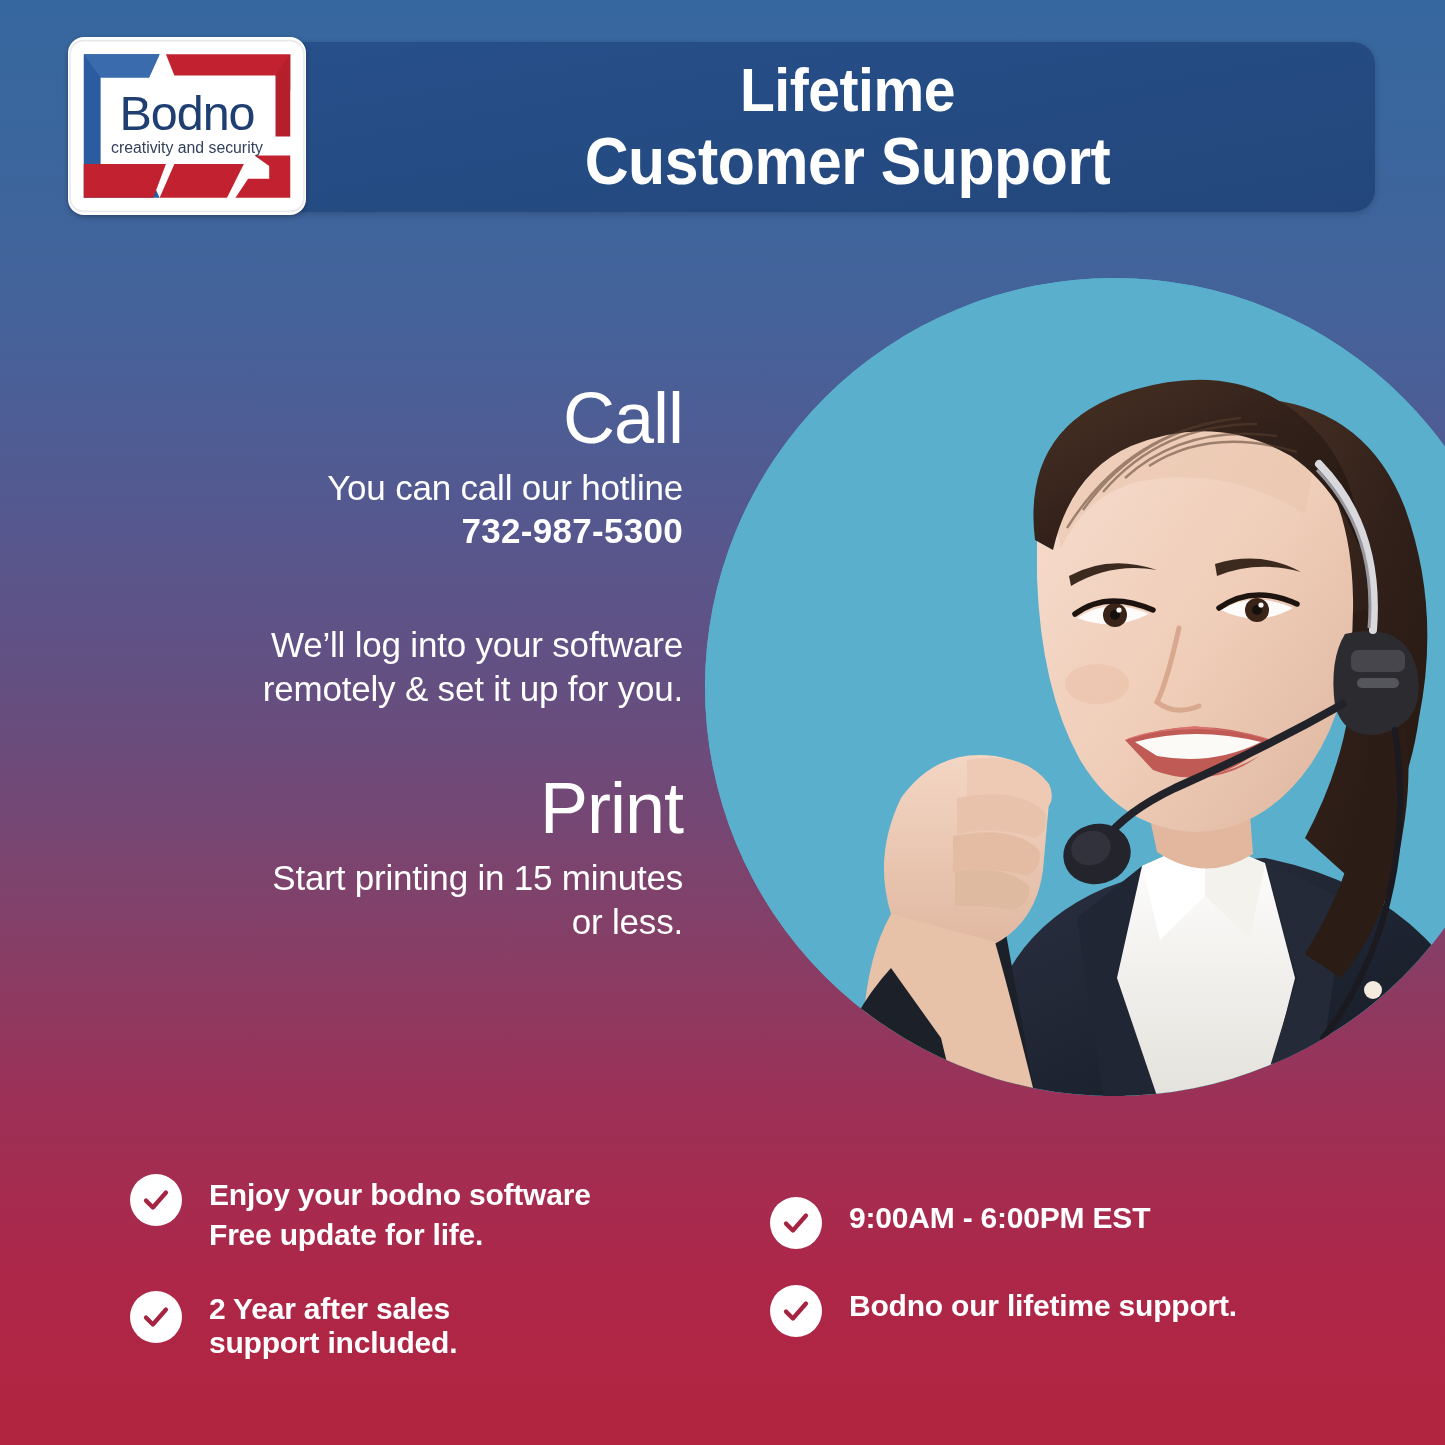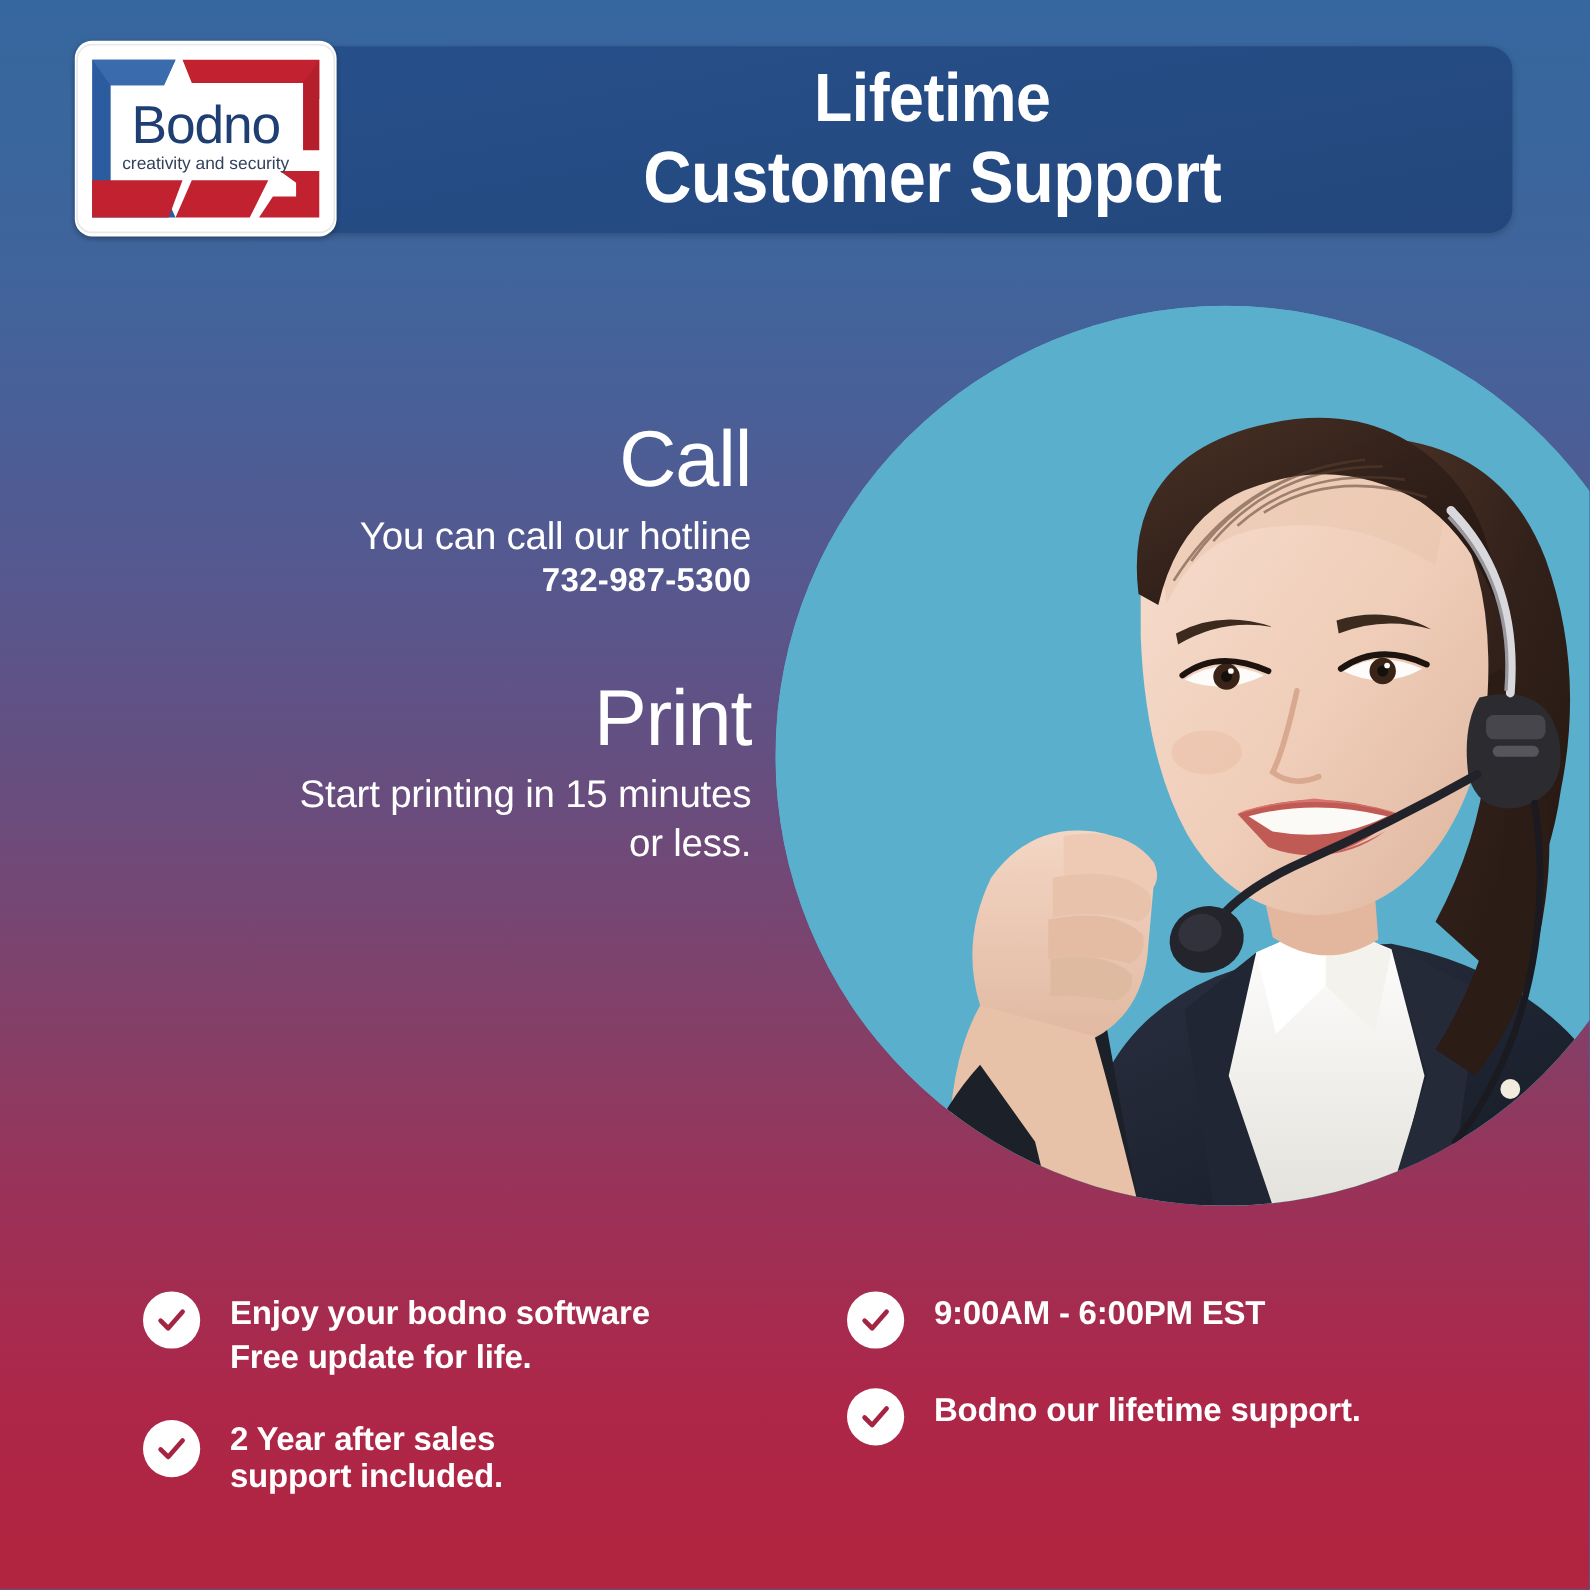--- a/index.html
+++ b/index.html
@@ -113,36 +113,37 @@
     letter-spacing:-1px;
     margin-bottom:12px;
   }
   .info-sub {
     font-size:35px;
     line-height:1.24;
     font-weight:400;
     letter-spacing:-0.2px;
   }
   .info-phone {
-    font-size:30px;
+    font-size:35px;
     font-weight:bold;
     letter-spacing:.3px;
     margin-top:2px;
   }
   .blk-call    { margin-bottom:72px; }
   .blk-support { margin-bottom:62px; }
 
   
   .checklist {
     position:absolute;
     left:130px;
     top:1172px;
     width:1185px;
     display:flex;
     gap:110px;
+    align-items:center;
   }
   .check-col { width:530px; }
   .check-item {
     display:flex;
     align-items:flex-start;
     gap:27px;
     margin-bottom:34px;
   }
   .check-item:last-child { margin-bottom:0; }
   .check-icon {
@@ -313,20 +314,24 @@
 
   <div class="info-col">
 
     <div class="info-block blk-call">
       <div class="info-head">Call</div>
       <div class="info-sub">You can call our hotline</div>
       <div class="info-phone">732-987-5300</div>
     </div>
 
     <div class="info-block blk-support">
+      <div class="info-sub">
+        <span class="ln">We’ll log into your software</span><br>
+        <span class="ln">remotely &amp; set it up for you.</span>
+      </div>
     </div>
 
     <div class="info-block blk-print">
       <div class="info-head">Print</div>
       <div class="info-sub">
         <span class="ln">Start printing in 15 minutes</span><br>
         <span class="ln">or less.</span>
       </div>
     </div>
 

